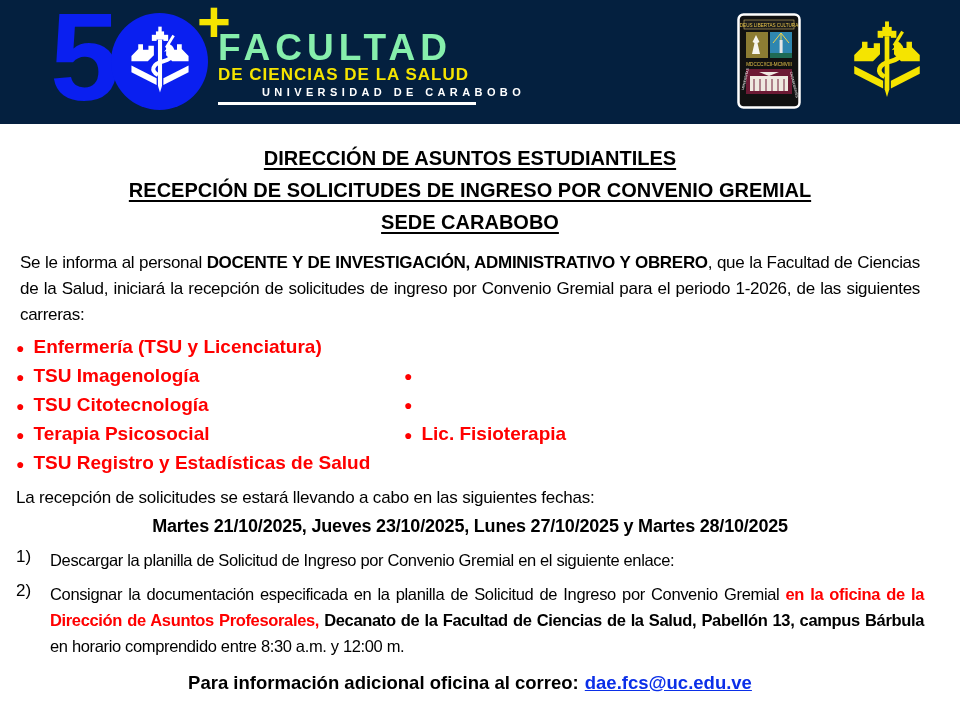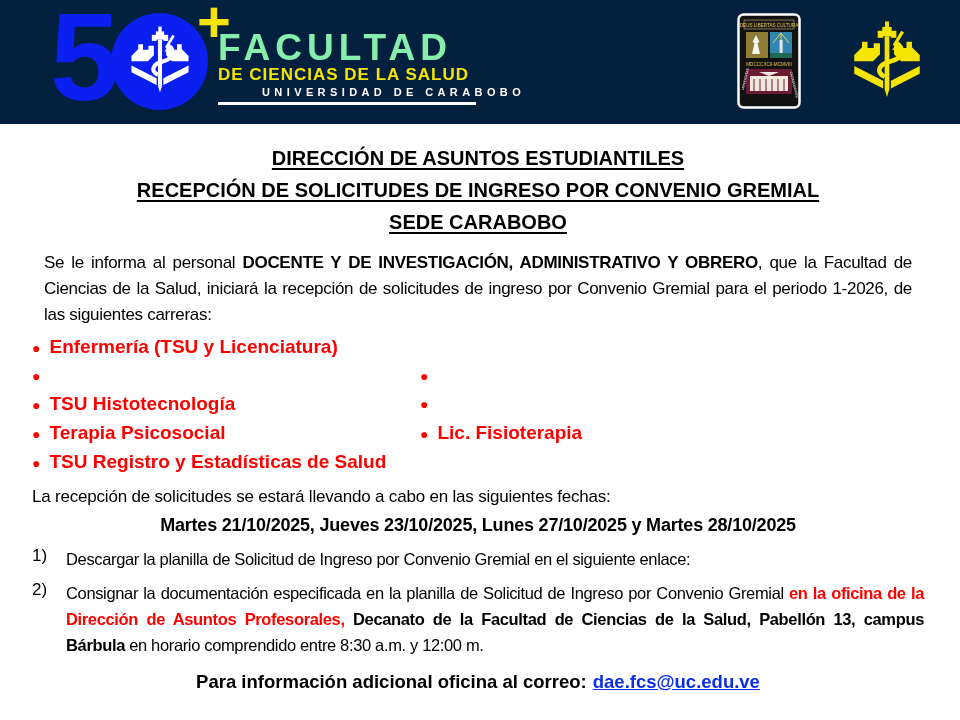--- a/index.html
+++ b/index.html
@@ -29,25 +29,25 @@
   .fac-sub{
     font-size:17px;line-height:1;font-weight:bold;color:#F5E400;letter-spacing:1px;
   }
   .fac-univ{
     font-size:11px;line-height:1;font-weight:bold;color:#ffffff;letter-spacing:4.4px;margin-top:4px;padding-left:44px;
   }
   .fac-underline{height:2.5px;background:#ffffff;width:258px;margin-top:4px;}
   .shield{position:absolute;left:737px;top:13px;width:64px;height:96px;}
   .crest{position:absolute;left:848px;top:14px;width:78px;height:96px;color:#F5E400;}
   
-  .content{padding:18px 36px 0 32px;}
+  .content{padding:18px 36px 0 16px;}
   .titles{text-align:center;font-weight:bold;font-size:20px;line-height:32px;}
   .title-line{text-decoration:underline;text-decoration-thickness:2px;text-underline-offset:3px;}
   .intro{
-    margin:12px 12px 0;text-align:justify;font-size:17px;line-height:26px;letter-spacing:-0.3px;
+    margin:12px 4px 0;text-align:justify;font-size:17px;line-height:26px;letter-spacing:-0.3px;
   }
   .careers{margin-top:5px;font-size:19px;font-weight:bold;color:#FF0000;}
   .career-row{display:flex;line-height:28px;}
   .career{display:flex;align-items:baseline;white-space:nowrap;}
   .career.left{width:388px;flex:none;}
   .bullet{font-size:14px;margin-right:9px;}
   .schedule-intro{margin:10px 0 1px;font-size:17px;letter-spacing:-0.2px;}
   .dates{margin:8px 0 0;text-align:center;font-weight:bold;font-size:18px;letter-spacing:-0.2px;}
   .steps{margin-top:10px;display:flex;flex-direction:column;gap:8px;}
   .step{display:flex;}
@@ -151,29 +151,30 @@
     <div class="careers" id="careers">
         <div class="career-row">
           <div class="career left">
             <span class="bullet">●</span>
             <span>Enfermería (TSU y Licenciatura)</span>
           </div>
         </div>
         <div class="career-row">
           <div class="career left">
             <span class="bullet">●</span>
+            <span>TSU Imagenología</span>
           </div>
           <div class="career right">
             <span class="bullet">●</span>
           </div>
         </div>
         <div class="career-row">
           <div class="career left">
             <span class="bullet">●</span>
-            <span>TSU Histotecnología</span>
+            <span>TSU Citotecnología</span>
           </div>
           <div class="career right">
             <span class="bullet">●</span>
           </div>
         </div>
         <div class="career-row">
           <div class="career left">
             <span class="bullet">●</span>
             <span>Terapia Psicosocial</span>
           </div>

